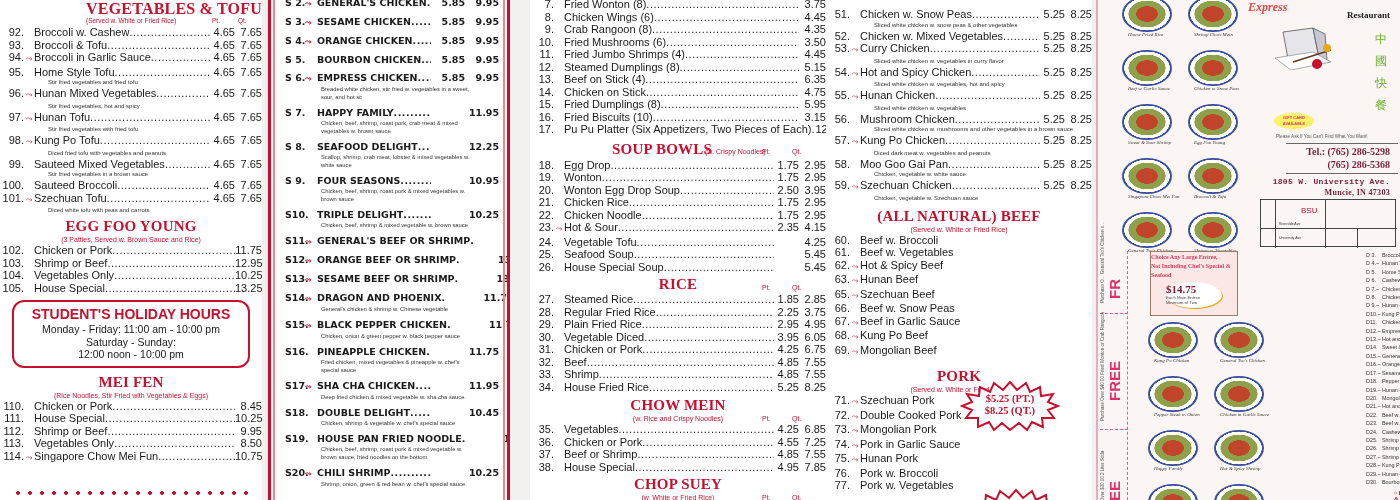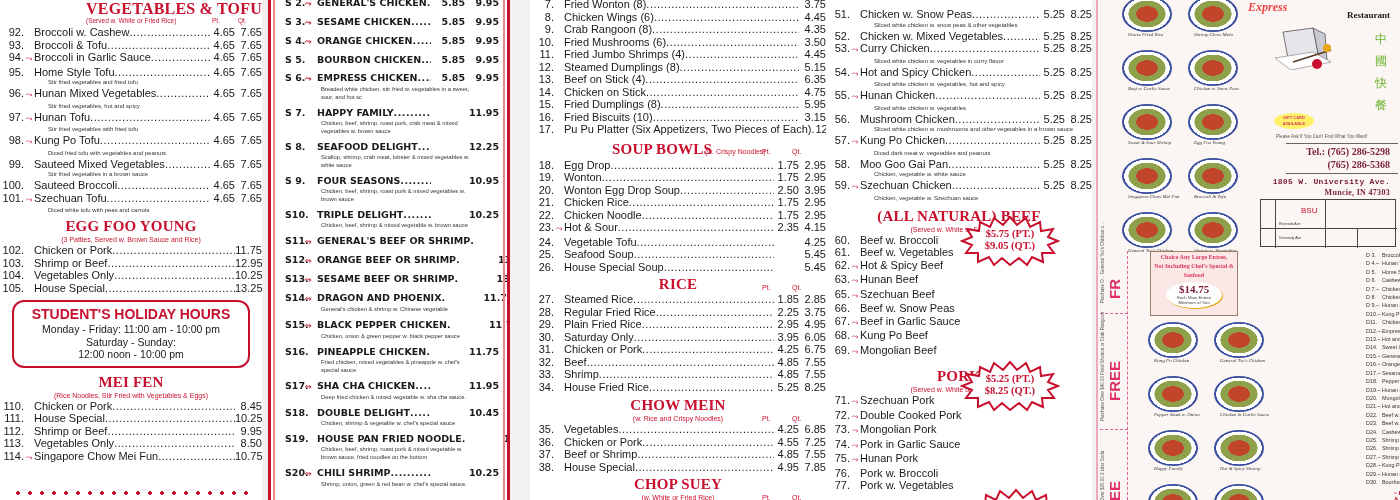--- a/index.html
+++ b/index.html
@@ -60,21 +60,21 @@
   .addr { position: absolute; right: 10px; font-family: "Liberation Serif", serif; font-weight: bold; color: #7a1c35; font-size: 8px; letter-spacing: .3px; }
   .maplines { position: absolute; left: 162px; top: 199px; width: 136px; height: 48px; border: 1px solid #444; }
   .dlist { position: absolute; left: 268px; top: 251px; width: 132px; font-size: 5.4px; line-height: 8.4px; color: #333; }
   .dlist .dr { display: flex; white-space: nowrap; }
   .dlist .dc { width: 16px; }
   .dlist .dn { flex: 1; overflow: hidden; }
   .dlist .dn::after { content: " ......................................................................"; color: #888; }
   .coupon { position: absolute; left: 2px; top: 251px; width: 28px; height: 249px; border-right: 1px dashed #e0609a; }
   .vtext { position: absolute; transform: rotate(-90deg); transform-origin: left top; white-space: nowrap; color: #e0306a; font-weight: bold; font-size: 15px; }
   .vsmall { position: absolute; transform: rotate(-90deg); transform-origin: left top; white-space: nowrap; color: #555; font-size: 4.5px; }
-  .promo { position: absolute; left: 52px; top: 251px; width: 88px; height: 65px; border: 1px solid #9b7e6a; background: #fbe8e6; text-align: center; }
+  .promo { position: absolute; left: 52px; top: 251px; width: 88px; height: 65px; border: 1px solid #9b7e6a; background: #fbe8e6; }
   .promo .pt1 { font-family: "Liberation Serif", serif; color: #d93a5c; font-weight: bold; font-size: 6px; line-height: 7px; padding-top: 2px; }
   .promo .oval { margin: 3px auto 0; width: 56px; height: 26px; border-radius: 50%; background: #fff; box-shadow: 1px 1px 0 #e8a815; }
   .promo .price { font-family: "Liberation Serif", serif; font-weight: bold; color: #7a1c35; font-size: 11px; line-height: 12px; padding-top: 1px; }
   .promo .ps { font-size: 4.3px; color: #444; line-height: 5px; }
 </style>
 </head>
 <body>
 
 <div class="panel" id="p1">
   <div class="sec-title" style="margin-top:0;font-size:16px;text-align:right;">VEGETABLES &amp; TOFU</div>
@@ -729,21 +729,21 @@
           <span class="name">Plain Fried Rice</span>
           <span class="dots"></span>
           <span class="pt">2.95</span>
           <span class="qt">4.95</span>
         </div>
       </div>
       <div class="item">
         <div class="row">
           <span class="num">30.</span>
           <span class="hot"></span>
-          <span class="name">Saturday Only</span>
+          <span class="name">Vegetable Diced</span>
           <span class="dots"></span>
           <span class="pt">3.95</span>
           <span class="qt">6.05</span>
         </div>
       </div>
       <div class="item">
         <div class="row">
           <span class="num">31.</span>
           <span class="hot"></span>
           <span class="name">Chicken or Pork</span>
@@ -1071,30 +1071,21 @@
       <div class="item">
         <div class="row">
           <span class="num">77.</span>
           <span class="hot"></span>
           <span class="name">Pork w. Vegetables</span>
           <span class="dots" style="visibility: hidden;"></span>
         </div>
       </div>
     </div>
 
-  <div class="burst" style="left:134px;top:215px;">
-    <svg width="100" height="52" viewBox="0 0 100 52">
-        <polygon fill="#fff" stroke="#c8102e" stroke-width="2" points="50,2 57,10 66,3 70,12 80,7 81,16 93,14 88,22 98,26 88,30 94,38 82,38 83,47 72,42 67,50 59,43 50,50 42,43 34,50 29,42 18,47 18,38 6,38 12,30 2,26 12,22 7,14 19,16 20,7 30,12 34,3 43,10"></polygon>
-      </svg>
-    <div class="bt">
-        <div>$5.75 (PT.)</div>
-        <div>$9.05 (QT.)</div>
-      </div>
-  </div>
-  <div class="burst" style="left:134px;top:360px;">
+  <div class="burst" style="left:134px;top:380px;">
     <svg width="100" height="52" viewBox="0 0 100 52">
         <polygon fill="#fff" stroke="#c8102e" stroke-width="2" points="50,2 57,10 66,3 70,12 80,7 81,16 93,14 88,22 98,26 88,30 94,38 82,38 83,47 72,42 67,50 59,43 50,50 42,43 34,50 29,42 18,47 18,38 6,38 12,30 2,26 12,22 7,14 19,16 20,7 30,12 34,3 43,10"></polygon>
       </svg>
     <div class="bt">
         <div>$5.25 (PT.)</div>
         <div>$8.25 (QT.)</div>
       </div>
   </div>
   <div class="burst" style="left:140px;top:488px;">
     <svg width="100" height="52" viewBox="0 0 100 52">

